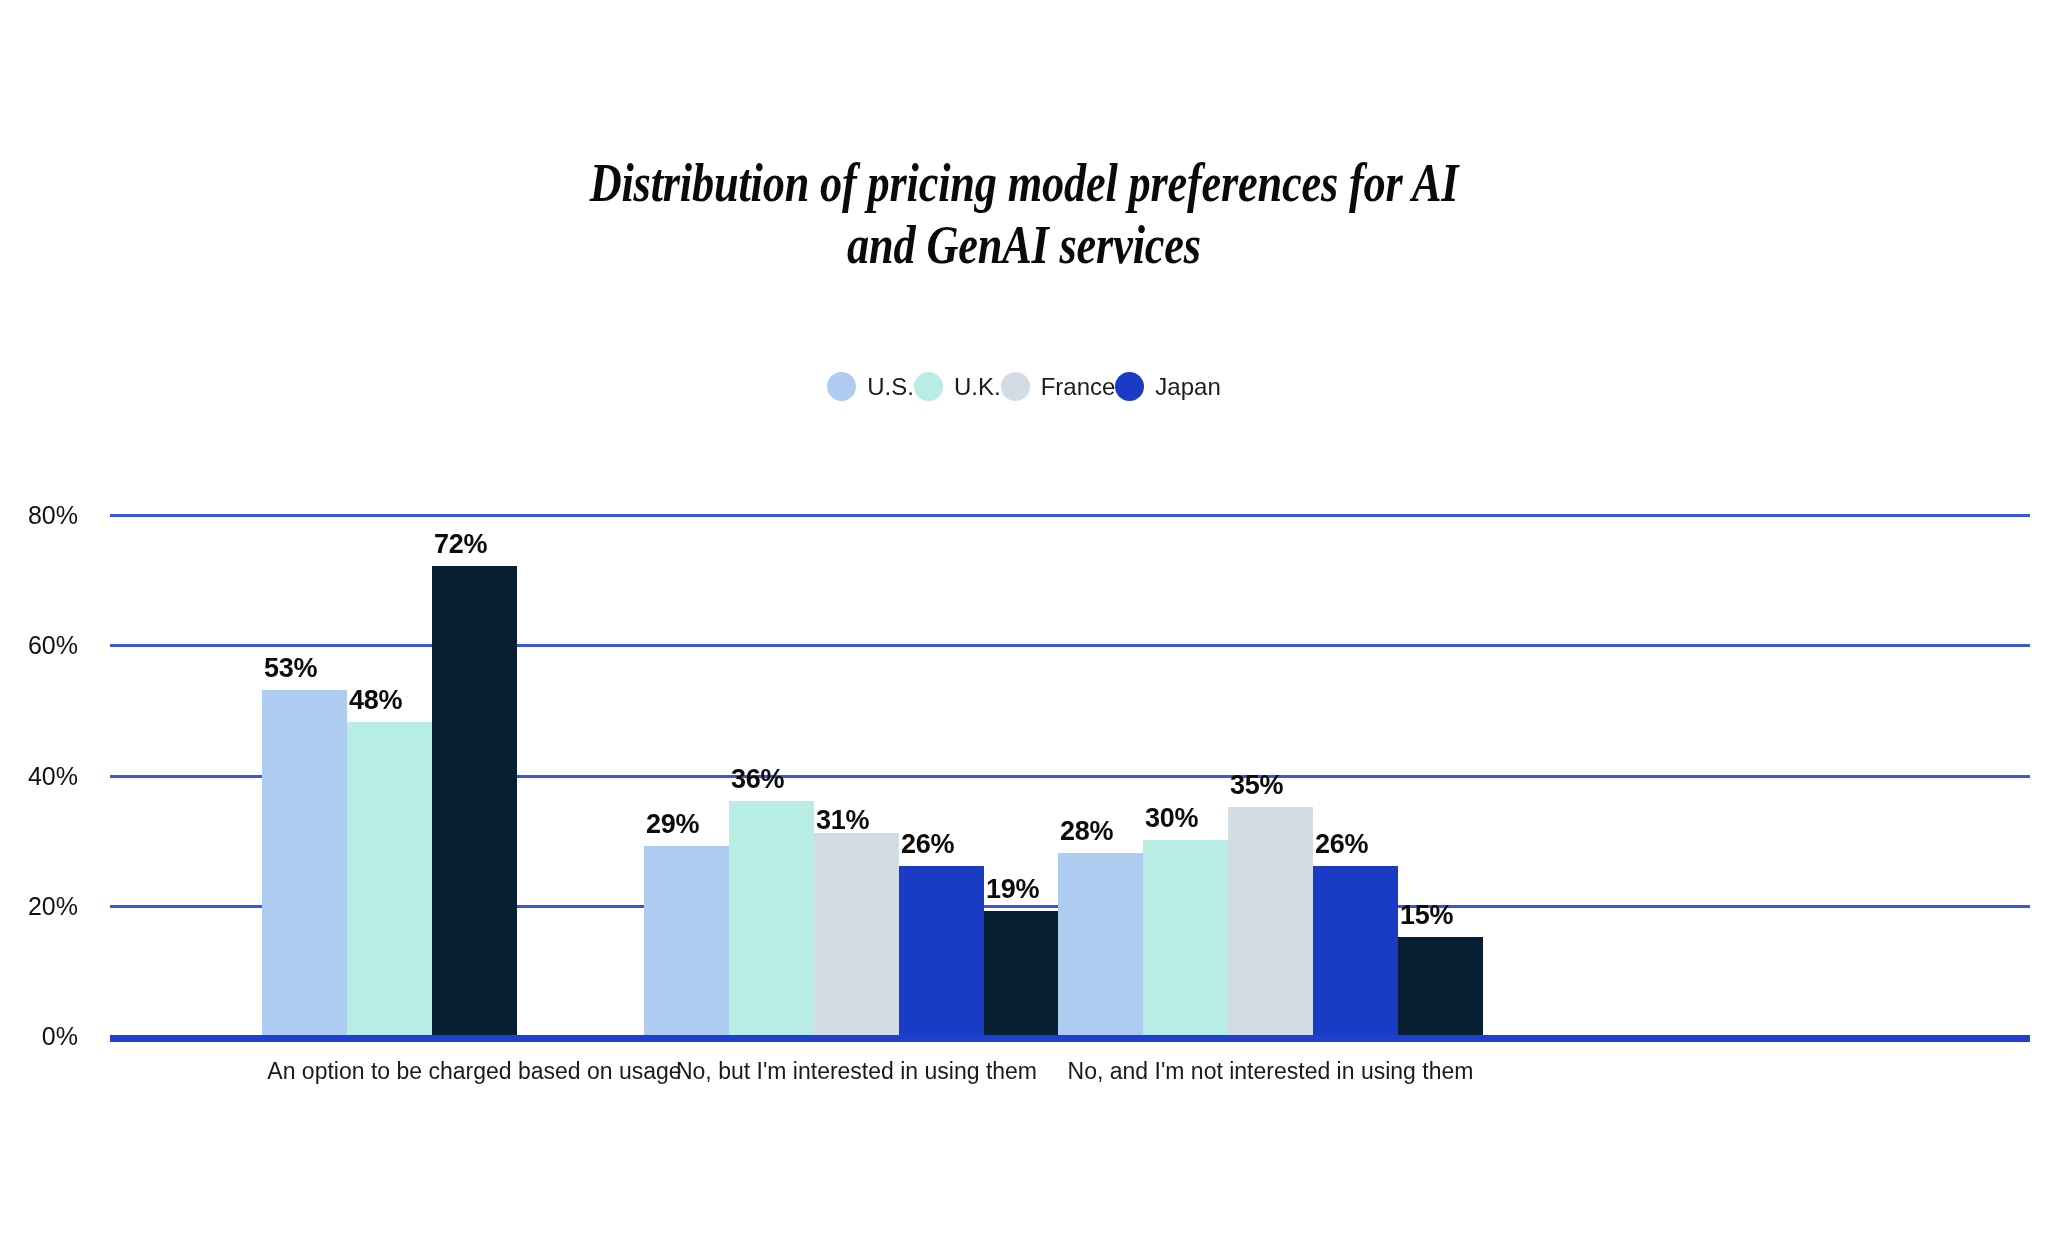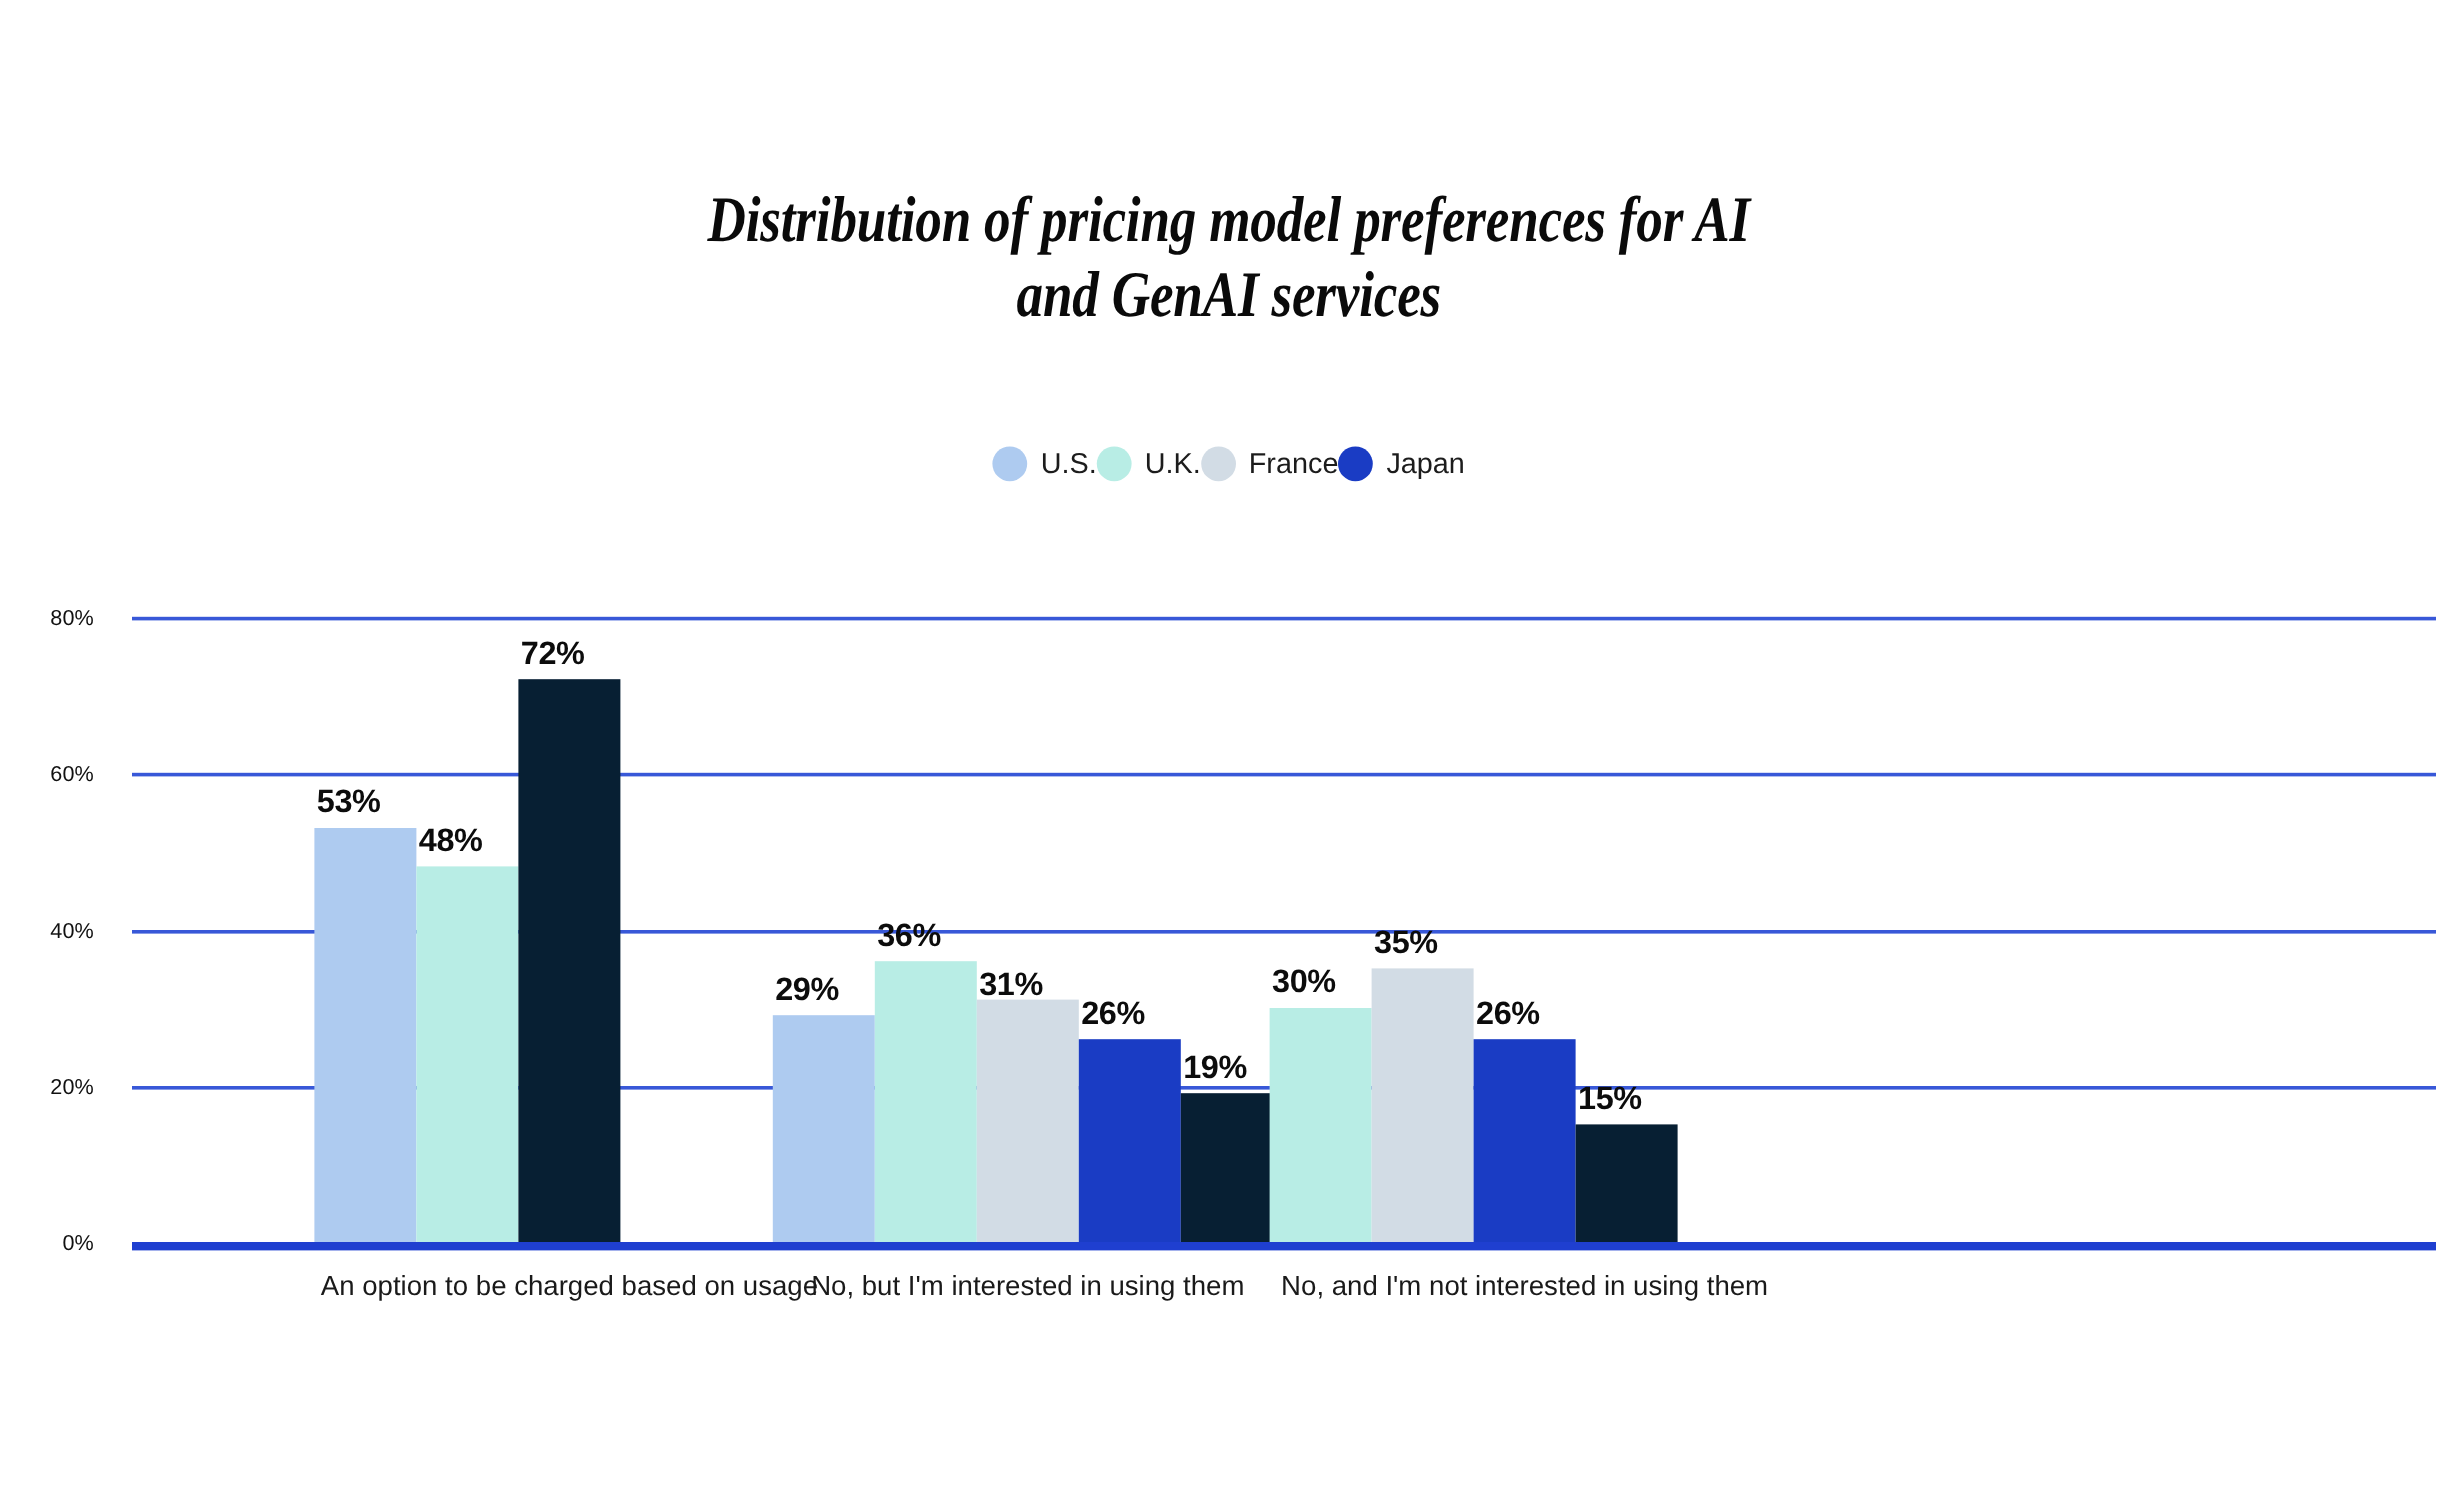--- a/index.html
+++ b/index.html
@@ -85,21 +85,21 @@
     position: absolute;
     left: 0;
     top: 514px;
     width: 100px;
     height: 525px;
   }
   .ylabel {
     position: absolute;
     right: 22px;
     transform: translateY(-50%);
-    font-size: 18px;
+    font-size: 25px;
     color: #111111;
     white-space: nowrap;
   }
 
   
   #bars {
     position: absolute;
     left: 110px;
     top: 514px;
     width: 1920px;
@@ -223,20 +223,24 @@
         <div class="bar" style="height: 169.325px; background: rgb(26, 60, 196);"></div>
         <div class="bar-label" style="bottom: 175.325px;">26%</div>
       </div>
       <div class="bar-wrap" style="width: 85px;">
         <div class="bar" style="height: 123.737px; background: rgb(7, 31, 51);"></div>
         <div class="bar-label" style="bottom: 129.738px;">19%</div>
       </div>
     </div>
     <div class="group" style="left: 948px; width: 425px;">
       <div class="bar-wrap" style="width: 85px;">
+        <div class="bar" style="height: 182.35px; background: rgb(174, 203, 240);"></div>
+        <div class="bar-label" style="bottom: 188.35px;">28%</div>
+      </div>
+      <div class="bar-wrap" style="width: 85px;">
         <div class="bar" style="height: 195.375px; background: rgb(184, 237, 229);"></div>
         <div class="bar-label" style="bottom: 201.375px;">30%</div>
       </div>
       <div class="bar-wrap" style="width: 85px;">
         <div class="bar" style="height: 227.938px; background: rgb(210, 220, 229);"></div>
         <div class="bar-label" style="bottom: 233.938px;">35%</div>
       </div>
       <div class="bar-wrap" style="width: 85px;">
         <div class="bar" style="height: 169.325px; background: rgb(26, 60, 196);"></div>
         <div class="bar-label" style="bottom: 175.325px;">26%</div>

